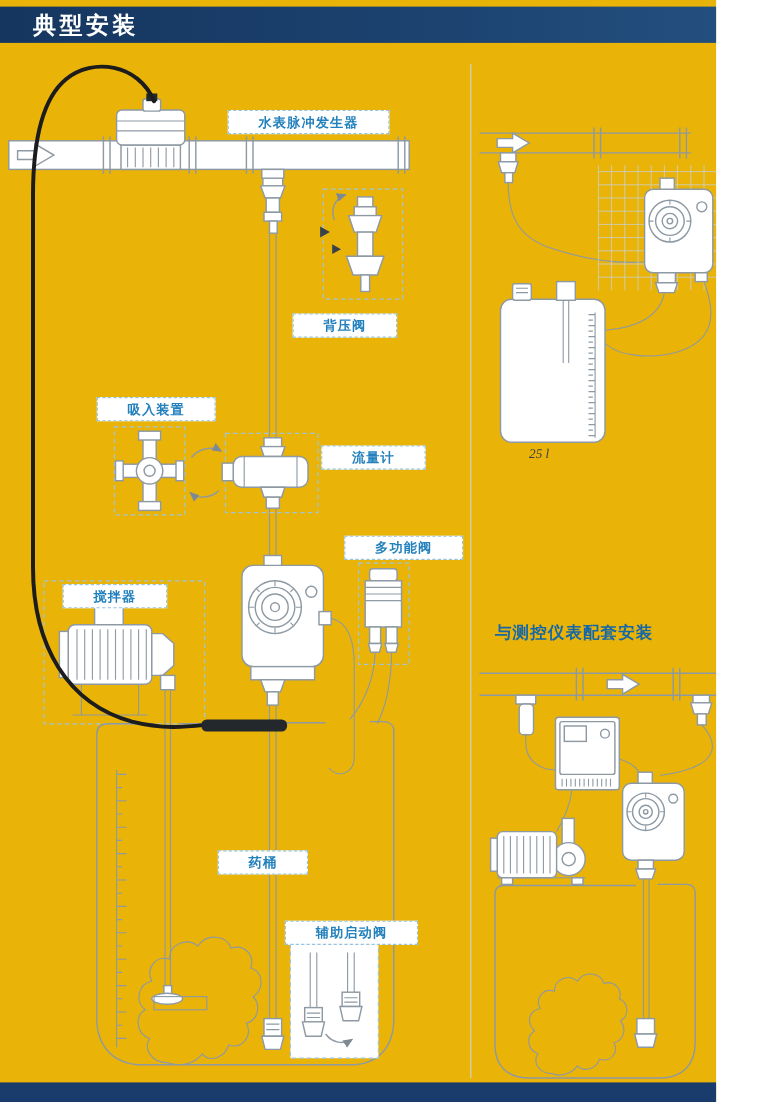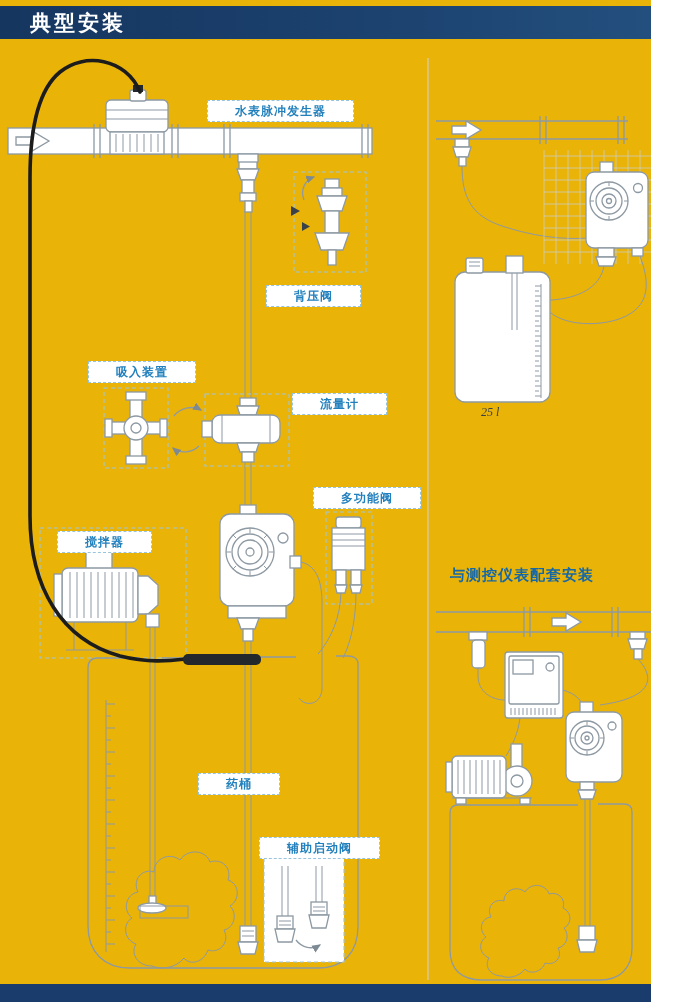--- a/index.html
+++ b/index.html
@@ -272,21 +272,21 @@
   </svg>
 
   <div class="header-bar">
     <span class="page-title">典型安装</span>
   </div>
   <div class="footer-bar"></div>
 
   <div class="dlabel" style="left:207px;top:100px">水表脉冲发生器</div>
   <div class="dlabel" style="left:266px;top:285px">背压阀</div>
   <div class="dlabel" style="left:88px;top:361px">吸入装置</div>
-  <div class="dlabel" style="left:292px;top:393px">流量计</div>
+  <div class="dlabel" style="left:292px;top:405px">流量计</div>
   <div class="dlabel" style="left:313px;top:487px">多功能阀</div>
   <div class="dlabel" style="left:57px;top:531px">搅拌器</div>
   <div class="dlabel" style="left:198px;top:773px">药桶</div>
   <div class="dlabel" style="left:259px;top:837px">辅助启动阀</div>
 
   <div class="rheading" style="left:450px;top:566px">与测控仪表配套安装</div>
 
   <div class="tank-capacity" style="left:481px;top:377px">25 l</div>
 
 </div>

